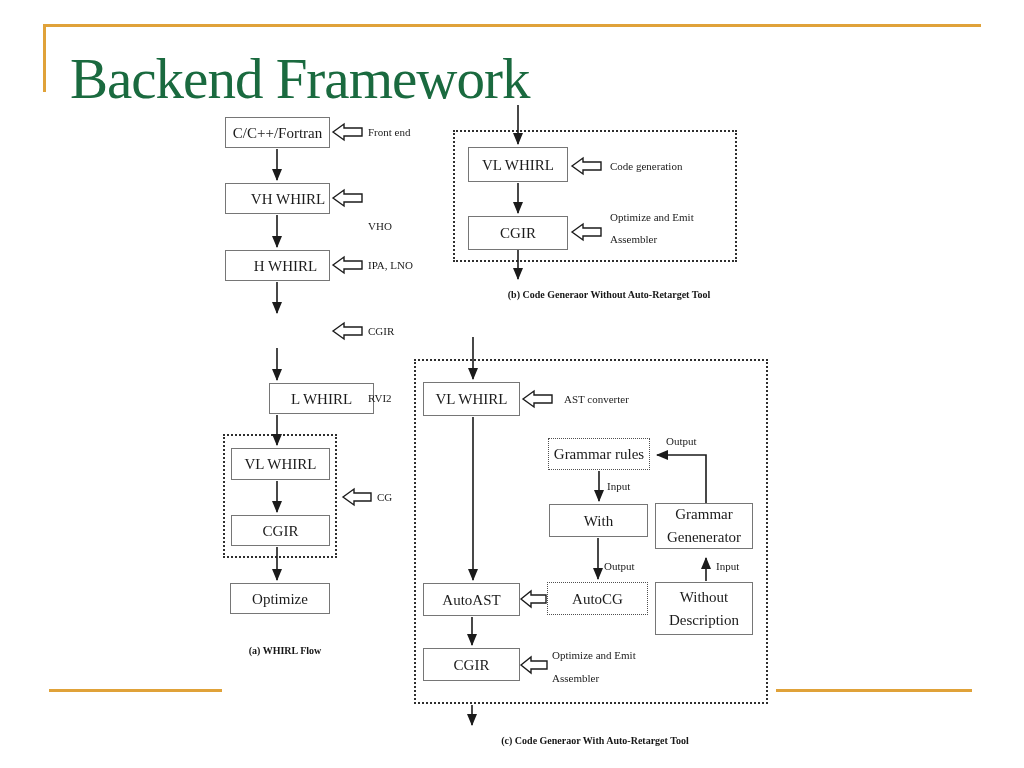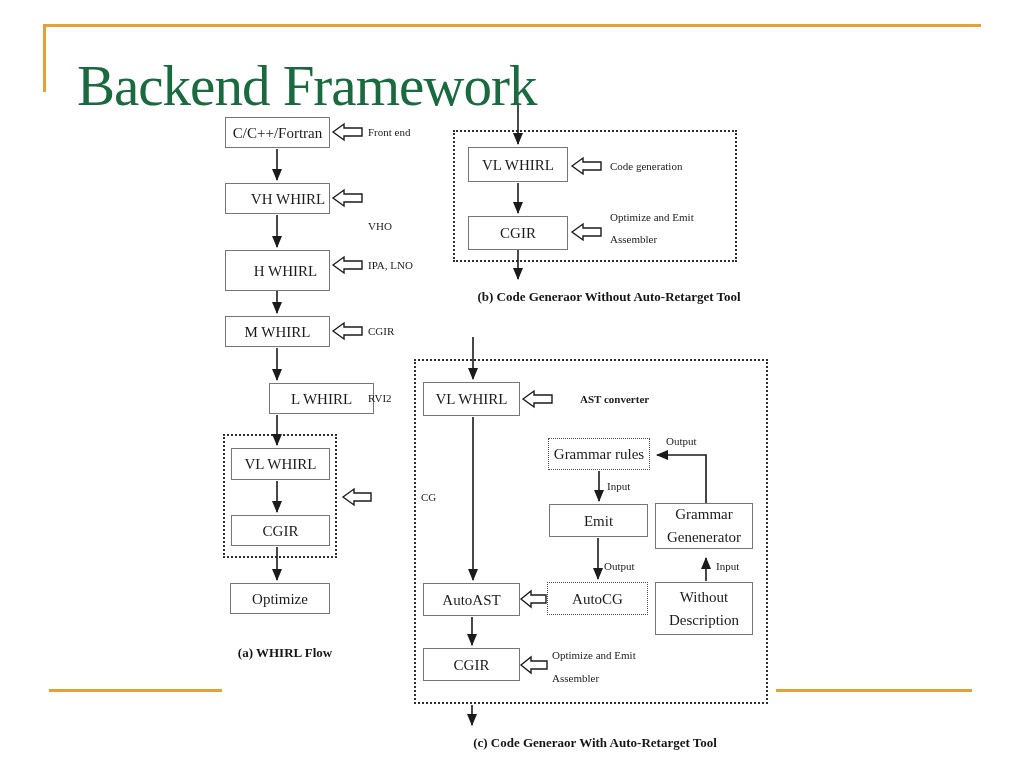--- a/index.html
+++ b/index.html
@@ -1,32 +1,32 @@
 <!DOCTYPE html>
 <html><head>
 <meta charset="utf-8">
 <style>
   html,body{margin:0;padding:0;background:#fff;}
   .slide{position:relative;width:1024px;height:768px;background:#ffffff;overflow:hidden;
          font-family:"Liberation Serif", serif;}
   .accent{position:absolute;background:#e0a239;}
-  .page-title{position:absolute;left:60px;top:40px;margin:17px;font-weight:normal;
+  .page-title{position:absolute;left:60px;top:40px;margin:10px;font-weight:normal;
               font-size:57px;line-height:1.0;color:#1a6a3f;letter-spacing:-1px;
               font-family:"Liberation Serif", serif;white-space:nowrap;}
   .node{position:absolute;background:#fff;border:1.5px solid #767676;box-sizing:border-box;
         display:flex;align-items:center;justify-content:center;flex-direction:column;
         font-size:15px;color:#1b1b1b;text-align:center;line-height:18px;}
   .node.dashed{border:1.4px dotted #4f4f4f;}
   .node .ln{display:block;line-height:23px;}
   .dotted-frame{position:absolute;border:2px dotted #2e2e2e;box-sizing:border-box;background:transparent;}
   .lbl{position:absolute;font-size:11px;line-height:16px;color:#1b1b1b;white-space:nowrap;}
   .lbl .ln{display:block;}
   .lbl.two-b .ln{line-height:22px;}
   .lbl.two-c .ln{line-height:23px;}
-  .caption{position:absolute;font-size:13px;font-weight:bold;color:#161616;text-align:center;white-space:nowrap;}
+  .caption{position:absolute;font-size:10px;font-weight:bold;color:#161616;text-align:center;white-space:nowrap;}
   svg.connectors{position:absolute;left:0;top:0;pointer-events:none;}
 </style>
 </head>
 <body>
 
 <div class="slide">
 
   <div class="accent" style="left:43px;top:24px;width:938px;height:3px;"></div>
   <div class="accent" style="left:43px;top:24px;width:3px;height:68px;"></div>
   <div class="accent" style="left:49px;top:689px;width:173px;height:3px;"></div>
@@ -78,60 +78,59 @@
       <polygon points="572,166 583,158 583,162 601,162 601,170 583,170 583,174"></polygon>
       <polygon points="572,232 583,224 583,228 601,228 601,236 583,236 583,240"></polygon>
       <polygon points="523,399 534,391 534,395 552,395 552,403 534,403 534,407"></polygon>
       <polygon points="521,599 531,591 531,595 546,595 546,603 531,603 531,607"></polygon>
       <polygon points="521,665 531,657 531,661 547,661 547,669 531,669 531,673"></polygon>
     </g>
   </svg>
 
   <div class="node" style="left:225px;top:117px;width:105px;height:31px;">C/C++/Fortran</div>
   <div class="node" style="left:225px;top:183px;width:105px;height:31px;padding-left:21px;">VH WHIRL</div>
-  <div class="node" style="left:225px;top:250px;width:105px;height:41px;padding-left:16px;">H WHIRL</div>
-  <div class="node" style="left:225px;top:316px;width:105px;height:31px;">M WHIRL</div>
+  <div class="node" style="left:225px;top:250px;width:105px;height:31px;padding-left:16px;">H WHIRL</div>
   <div class="node" style="left:225px;top:383px;width:105px;height:31px;margin-left:44px;">L WHIRL</div>
   <div class="node" style="left:231px;top:448px;width:99px;height:32px;">VL WHIRL</div>
   <div class="node" style="left:231px;top:515px;width:99px;height:31px;">CGIR</div>
   <div class="node" style="left:230px;top:583px;width:100px;height:31px;">Optimize</div>
 
   <div class="lbl" style="left:368px;top:124px;">Front end</div>
   <div class="lbl" style="left:368px;top:190px;margin-top:28px;">VHO</div>
   <div class="lbl" style="left:368px;top:257px;">IPA, LNO</div>
   <div class="lbl" style="left:368px;top:323px;">CGIR</div>
   <div class="lbl" style="left:368px;top:390px;">RVI2</div>
-  <div class="lbl" style="left:377px;top:489px;margin-left:44px;">CG</div>
+  <div class="lbl" style="left:377px;top:489px;">CG</div>
   <div class="caption" style="left:225px;top:645px;width:120px;">(a) WHIRL Flow</div>
 
   <div class="node" style="left:468px;top:147px;width:100px;height:35px;">VL WHIRL</div>
   <div class="node" style="left:468px;top:216px;width:100px;height:34px;">CGIR</div>
   <div class="lbl" style="left:610px;top:158px;">Code generation</div>
   <div class="lbl two-b" style="left:610px;top:206px;">
     <span class="ln">Optimize and Emit</span>
     <span class="ln">Assembler</span>
   </div>
   <div class="caption" style="left:437px;top:289px;width:344px;">(b) Code Generaor Without Auto-Retarget Tool</div>
 
   <div class="node" style="left:423px;top:382px;width:97px;height:34px;">VL WHIRL</div>
   <div class="node dashed" style="left:548px;top:438px;width:102px;height:32px;">Grammar rules</div>
-  <div class="node" style="left:549px;top:504px;width:99px;height:33px;">Emit</div>
+  <div class="node" style="left:549px;top:504px;width:99px;height:33px;">With</div>
   <div class="node" style="left:655px;top:503px;width:98px;height:46px;">
     <span class="ln">Grammar</span>
     <span class="ln">Genenerator</span>
   </div>
   <div class="node" style="left:423px;top:583px;width:97px;height:33px;">AutoAST</div>
   <div class="node dashed" style="left:547px;top:582px;width:101px;height:33px;">AutoCG</div>
   <div class="node" style="left:655px;top:582px;width:98px;height:53px;">
     <span class="ln">Without</span>
     <span class="ln">Description</span>
   </div>
   <div class="node" style="left:423px;top:648px;width:97px;height:33px;">CGIR</div>
 
-  <div class="lbl" style="left:580px;top:391px;font-weight:bold;">AST converter</div>
+  <div class="lbl" style="left:564px;top:391px;">AST converter</div>
   <div class="lbl" style="left:666px;top:433px;">Output</div>
   <div class="lbl" style="left:607px;top:478px;">Input</div>
   <div class="lbl" style="left:604px;top:558px;">Output</div>
   <div class="lbl" style="left:716px;top:558px;">Input</div>
   <div class="lbl two-c" style="left:552px;top:644px;">
     <span class="ln">Optimize and Emit</span>
     <span class="ln">Assembler</span>
   </div>
   <div class="caption" style="left:430px;top:735px;width:330px;">(c) Code Generaor With Auto-Retarget Tool</div>
 

